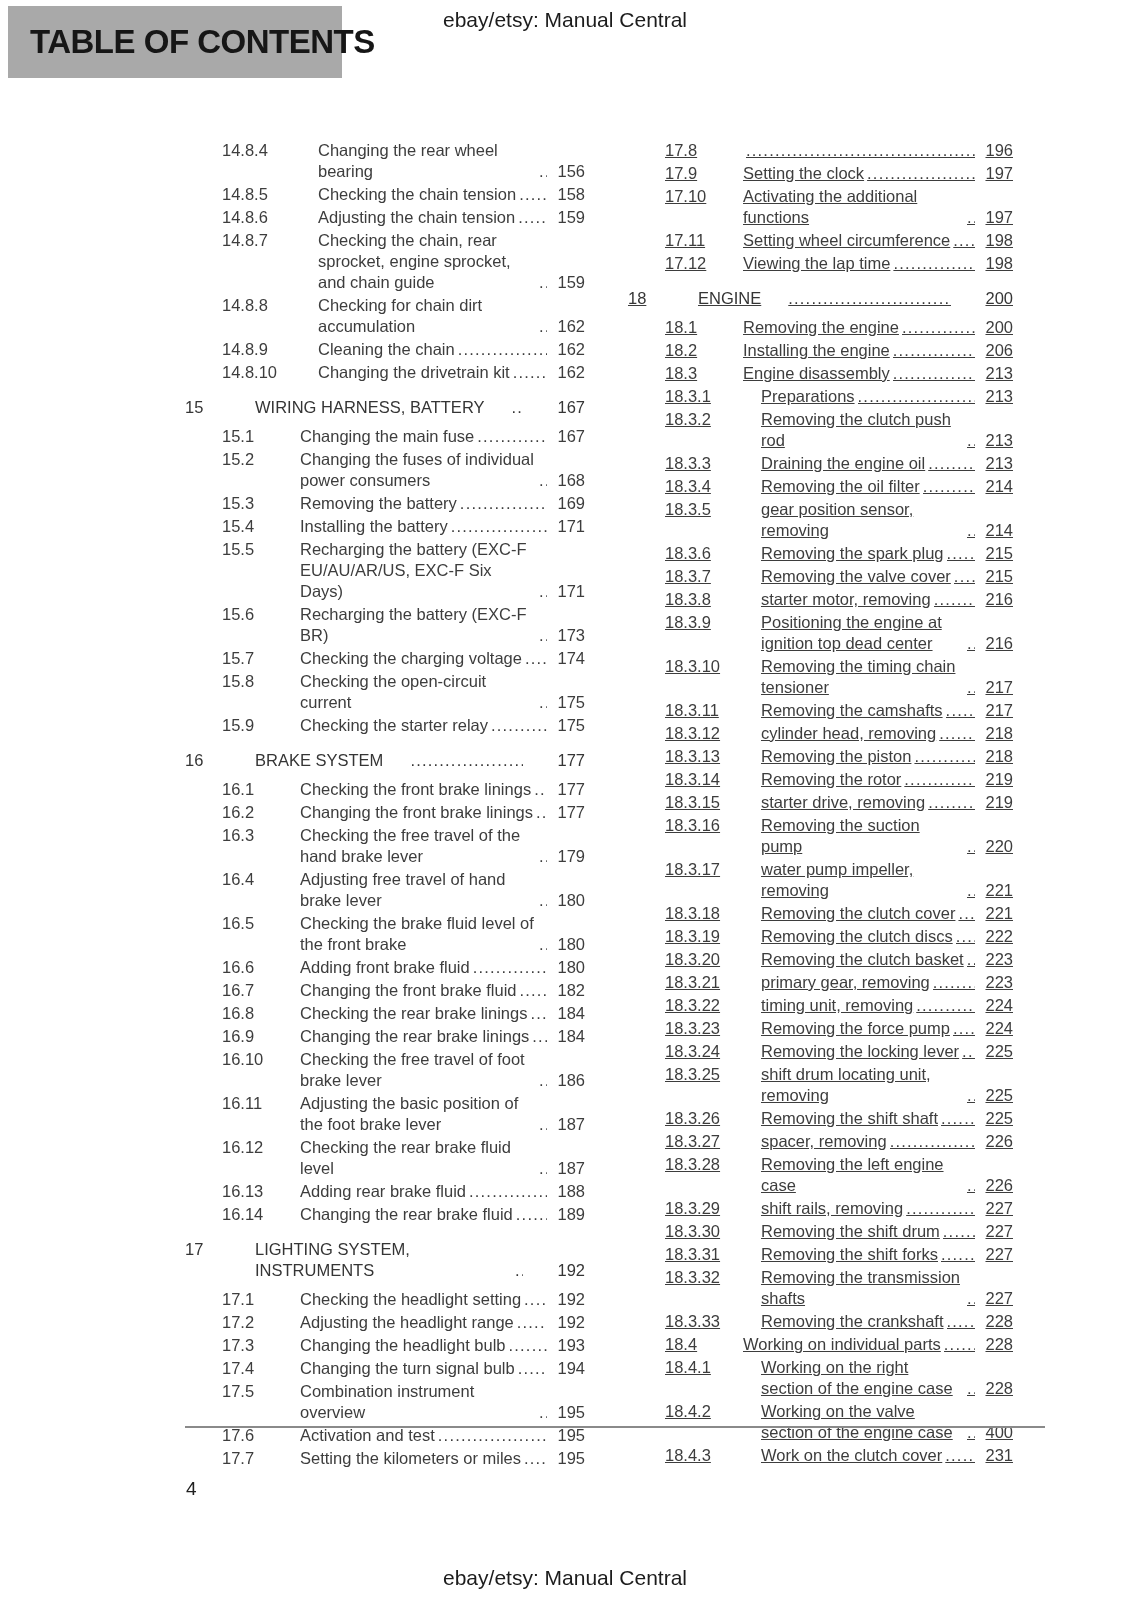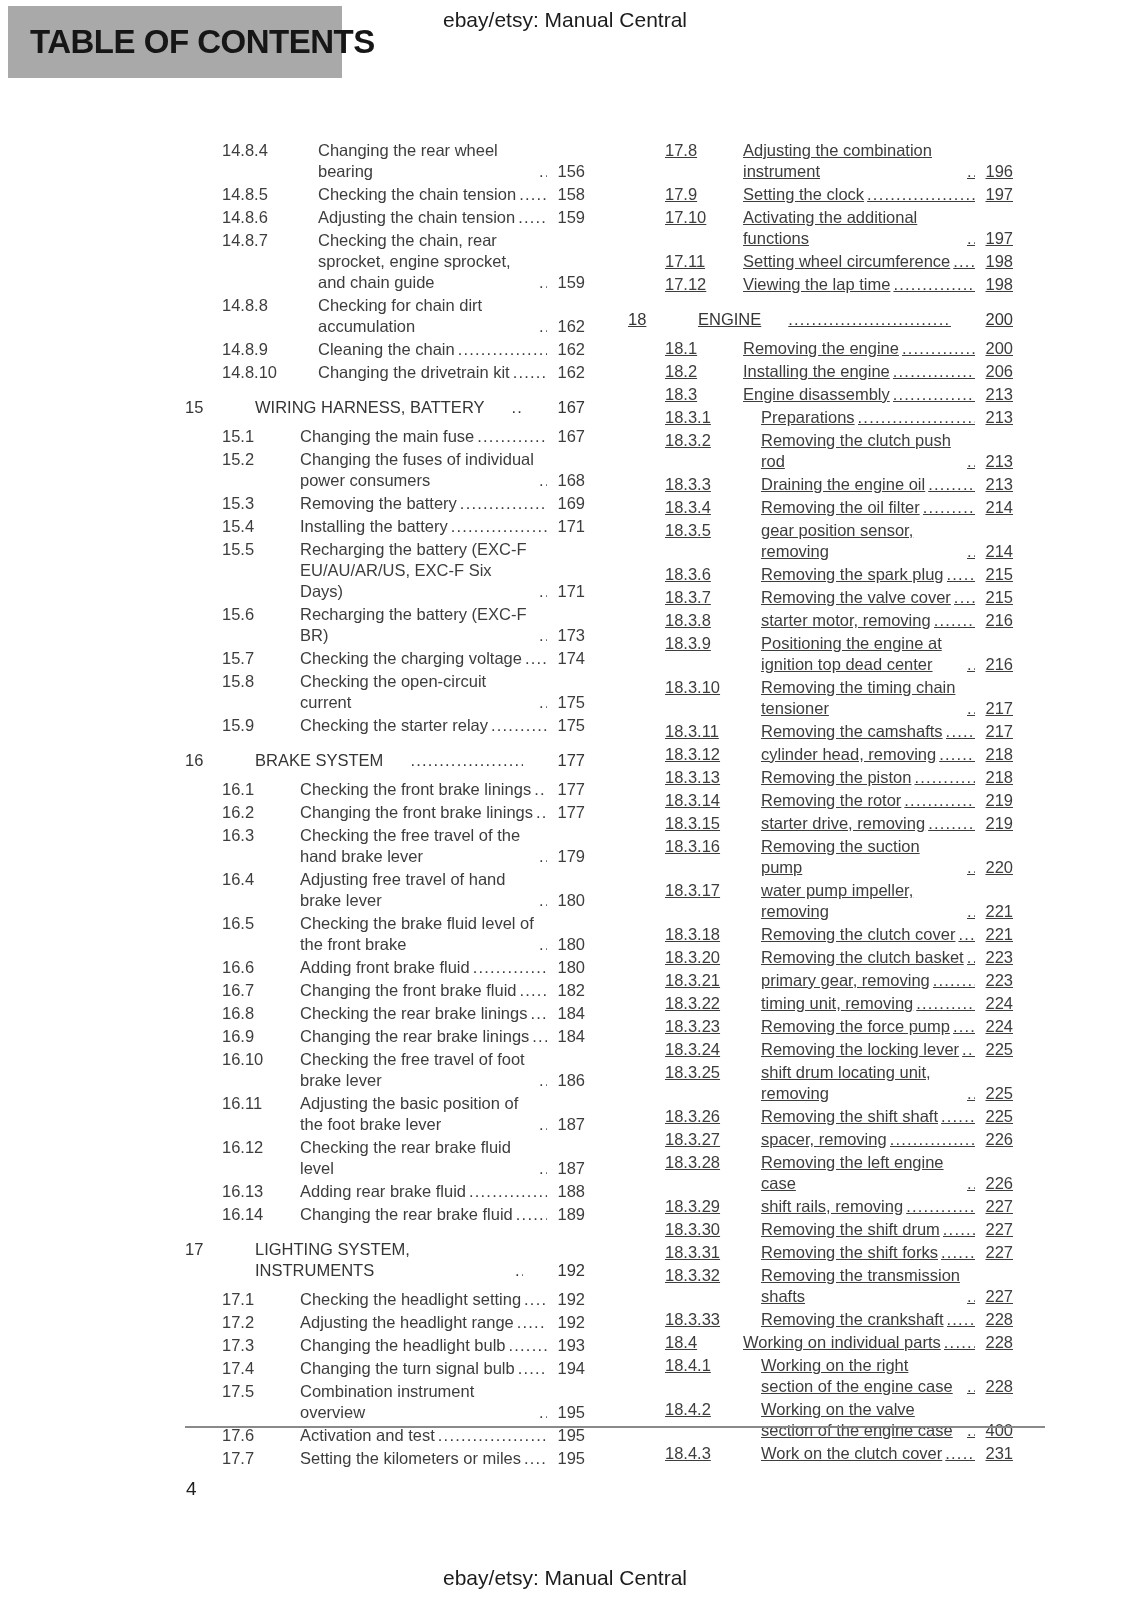--- a/index.html
+++ b/index.html
@@ -313,21 +313,20 @@
       <span class="num">17.7</span>
       <span class="ttl">Setting the kilometers or miles</span>
       <span class="leader"></span>
       <span class="pg">195</span>
     </div>
   </div>
 
 <div class="col" id="col-right">
     <div class="row l2">
       <span class="num">17.8</span>
-      <span class="ttl">Adjusting the combination instrument</span>
       <span class="leader"></span>
       <span class="pg">196</span>
     </div>
     <div class="row l2">
       <span class="num">17.9</span>
       <span class="ttl">Setting the clock</span>
       <span class="leader"></span>
       <span class="pg">197</span>
     </div>
     <div class="row l2">
@@ -474,20 +473,26 @@
       <span class="leader"></span>
       <span class="pg">221</span>
     </div>
     <div class="row l3">
       <span class="num">18.3.18</span>
       <span class="ttl">Removing the clutch cover</span>
       <span class="leader"></span>
       <span class="pg">221</span>
     </div>
     <div class="row l3">
+      <span class="num">18.3.19</span>
+      <span class="ttl">Removing the clutch discs</span>
+      <span class="leader"></span>
+      <span class="pg">222</span>
+    </div>
+    <div class="row l3">
       <span class="num">18.3.20</span>
       <span class="ttl">Removing the clutch basket</span>
       <span class="leader"></span>
       <span class="pg">223</span>
     </div>
     <div class="row l3">
       <span class="num">18.3.21</span>
       <span class="ttl">primary gear, removing</span>
       <span class="leader"></span>
       <span class="pg">223</span>

